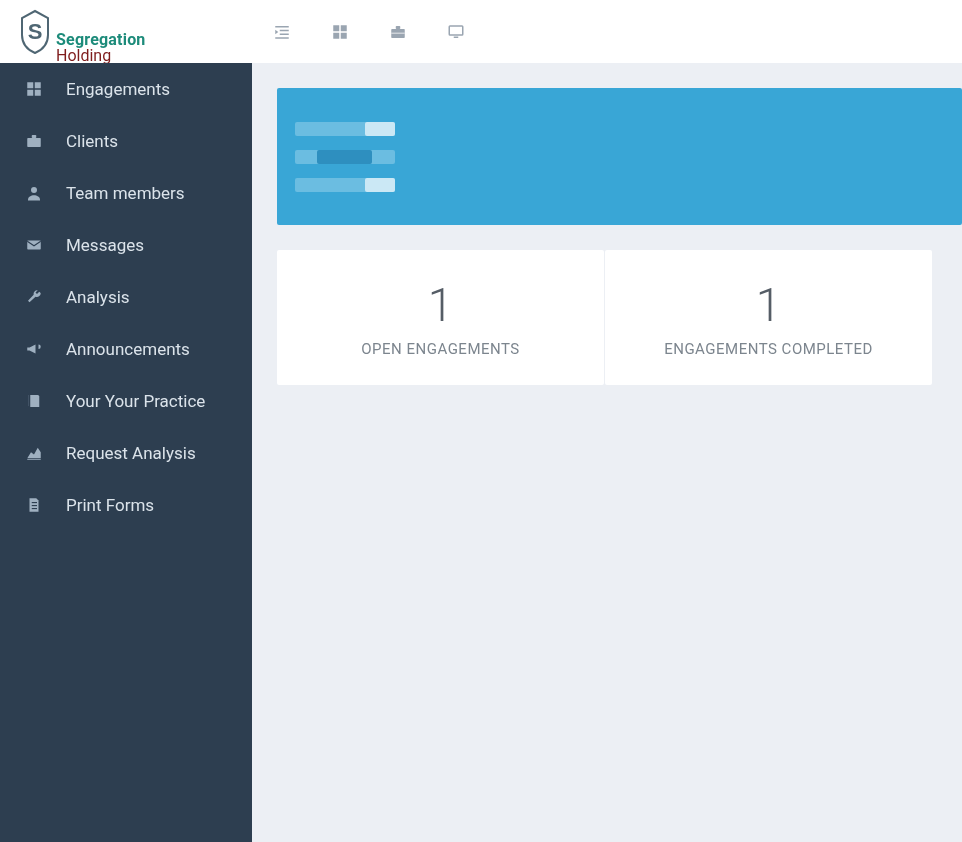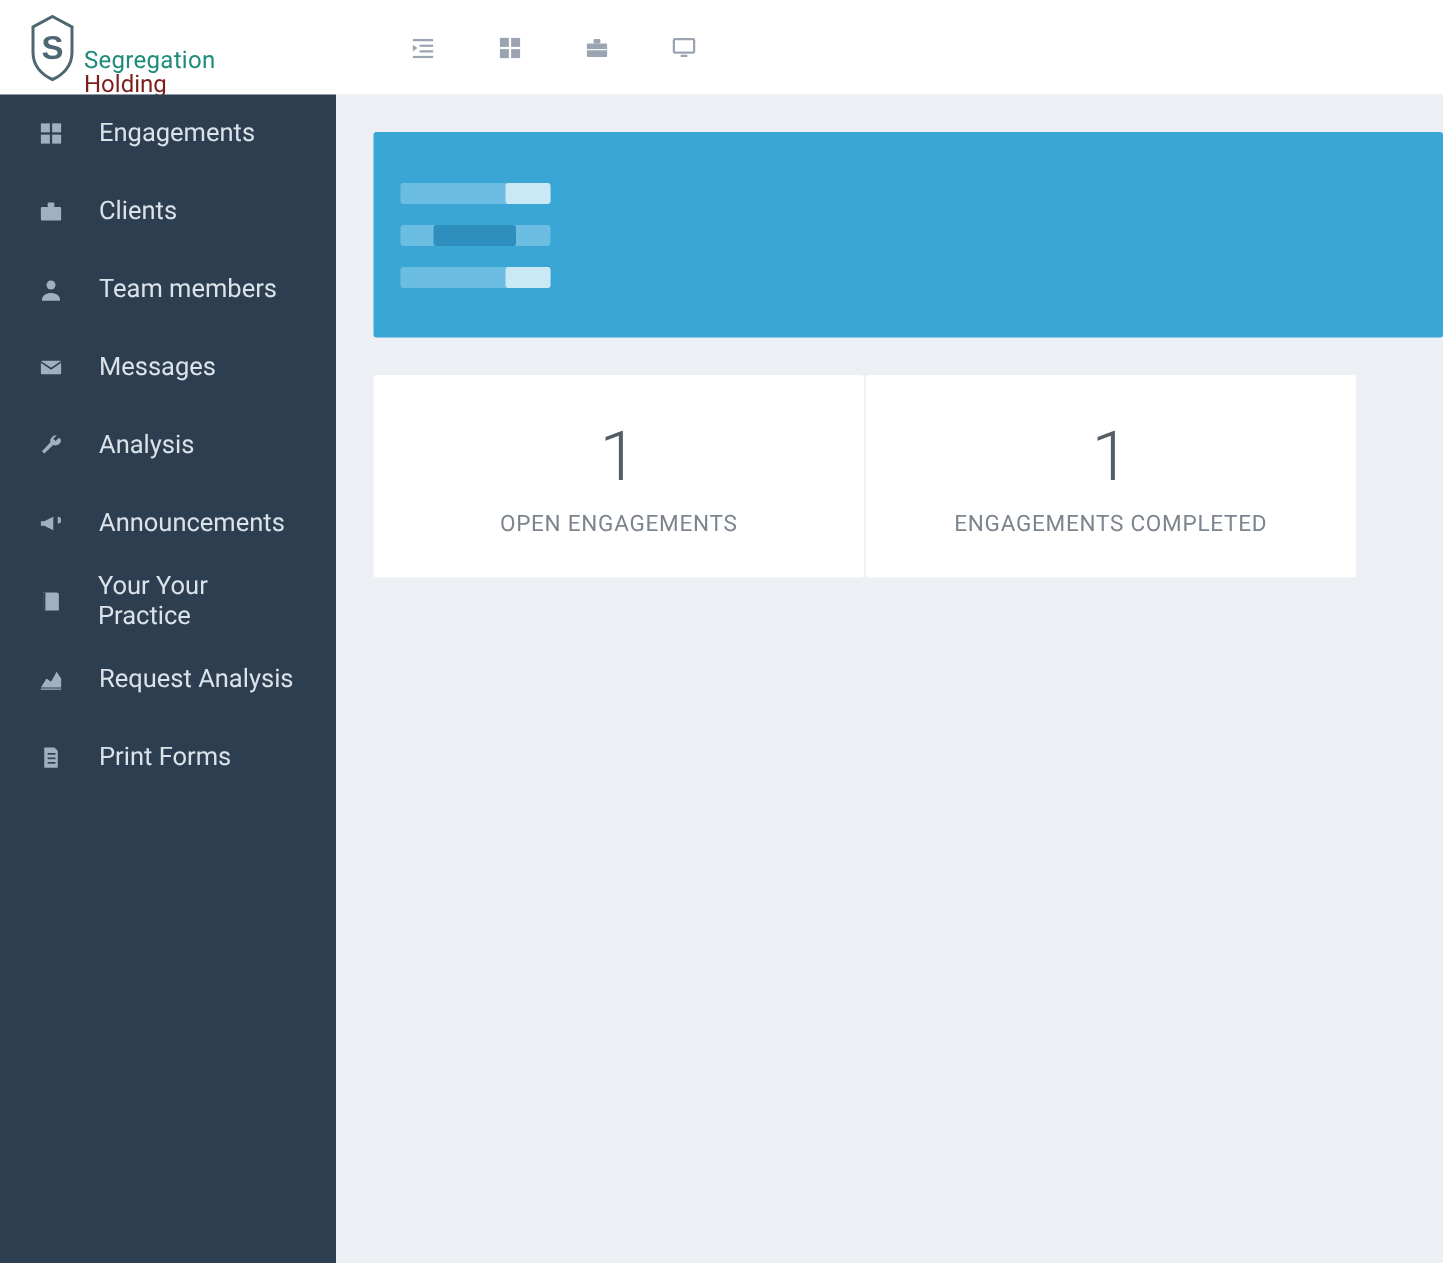--- a/index.html
+++ b/index.html
@@ -3,32 +3,32 @@
 <meta charset="utf-8">
 <style>
 * { margin: 0; padding: 0; box-sizing: border-box; }
 html, body { width: 962px; height: 842px; font-family: -apple-system, BlinkMacSystemFont, "Segoe UI", Roboto, "Helvetica Neue", Arial, sans-serif; overflow: hidden; }
 body { display: flex; flex-direction: column; background: #eceff4; }
 
 
 .header { height: 63px; background: #ffffff; display: flex; align-items: center; }
 .logo-area { width: 250px; height: 63px; display: flex; align-items: center; padding-left: 18px; }
 .logo { display: flex; align-items: center; gap: 4px; }
-.logo-text { font-weight: 400; font-size: 16px; color: #1d8b7a; letter-spacing: 0.2px; line-height: 1; margin-top: 32px; }
+.logo-text { font-weight: 700; font-size: 16px; color: #1d8b7a; letter-spacing: 0.2px; line-height: 1; margin-top: 32px; }
 .logo-sub { font-weight: 400; font-size: 16px; color: #7f1d1d; line-height: 1; }
 
 .topnav { display: flex; align-items: center; gap: 38px; padding-left: 22px; }
 .topnav-item { color: #9aa5b1; cursor: pointer; display: flex; align-items: center; justify-content: center; width: 20px; height: 20px; }
 .topnav-item svg { width: 18px; height: 18px; fill: #9aa5b1; }
 
 
 .body-row { display: flex; flex: 1; min-height: 0; }
 
 
-.sidebar { width: 224px; background: #2d3e50; color: #e7ecf1; display: flex; flex-direction: column; }
+.sidebar { width: 252px; background: #2d3e50; color: #e7ecf1; display: flex; flex-direction: column; }
 .sidebar-item { display: flex; align-items: center; gap: 22px; height: 52px; padding: 0 24px; color: #dbe3ea; font-size: 17px; cursor: pointer; }
 .sidebar-icon { width: 20px; height: 20px; display: flex; align-items: center; justify-content: center; }
 .sidebar-icon svg { width: 18px; height: 18px; fill: #9fb0c0; }
 
 
 .main { flex: 1; padding: 25px 0 25px 25px; background: #eceff4; overflow: hidden; }
 
 .hero-card { background: #39a6d6; height: 137px; display: flex; align-items: center; padding-left: 18px; border-radius: 2px; }
 .hero-bars { display: flex; flex-direction: column; gap: 14px; }
 .hero-bar { width: 100px; height: 14px; background: #6bbde1; border-radius: 2px; position: relative; }

